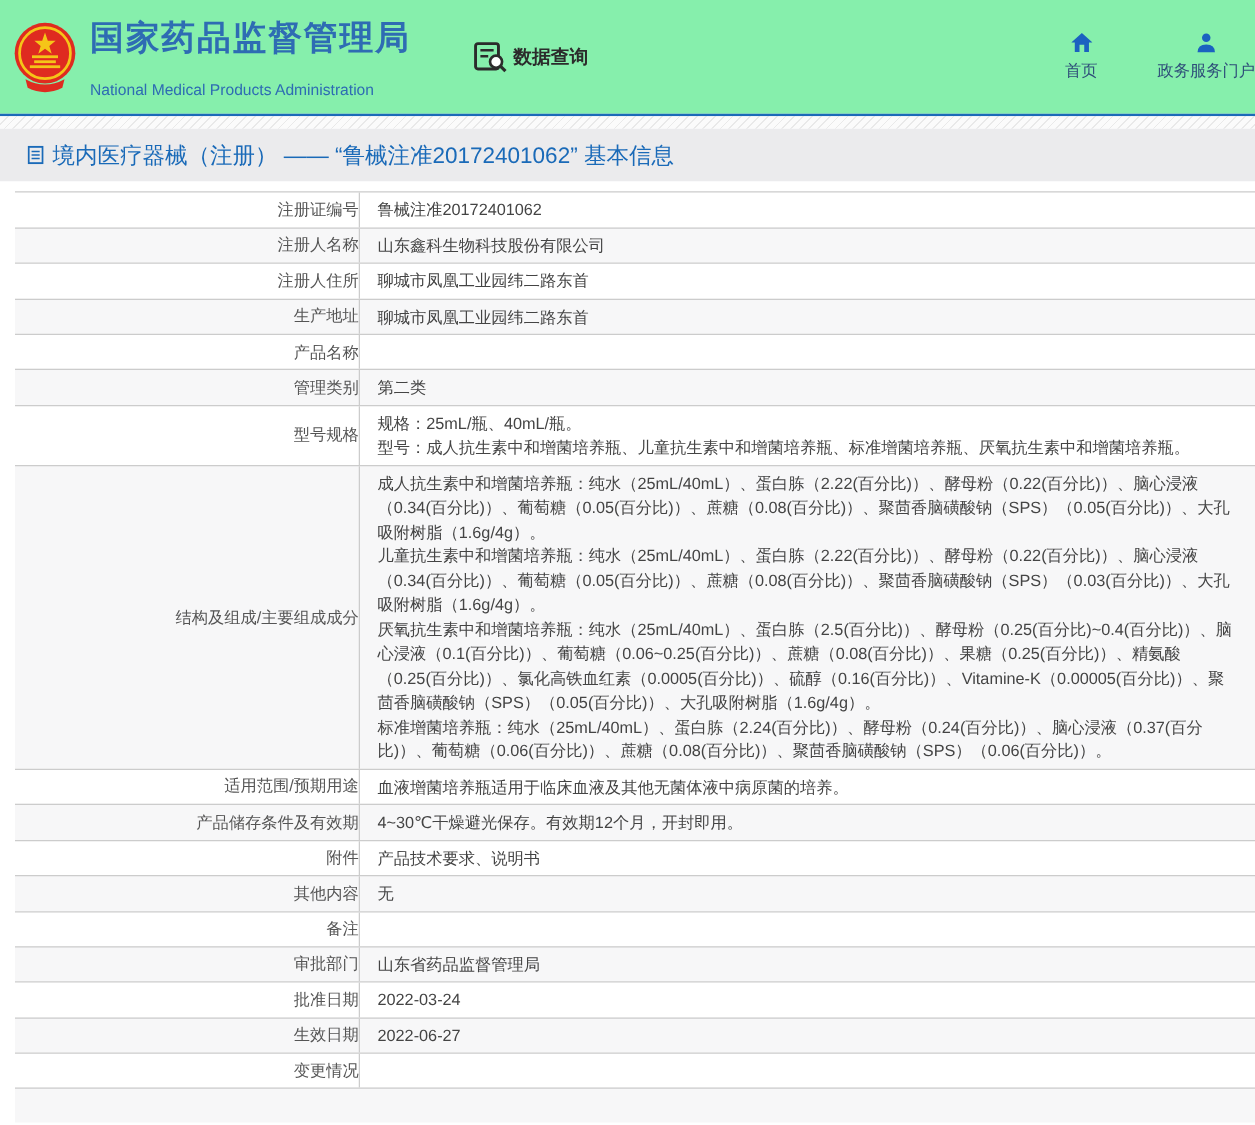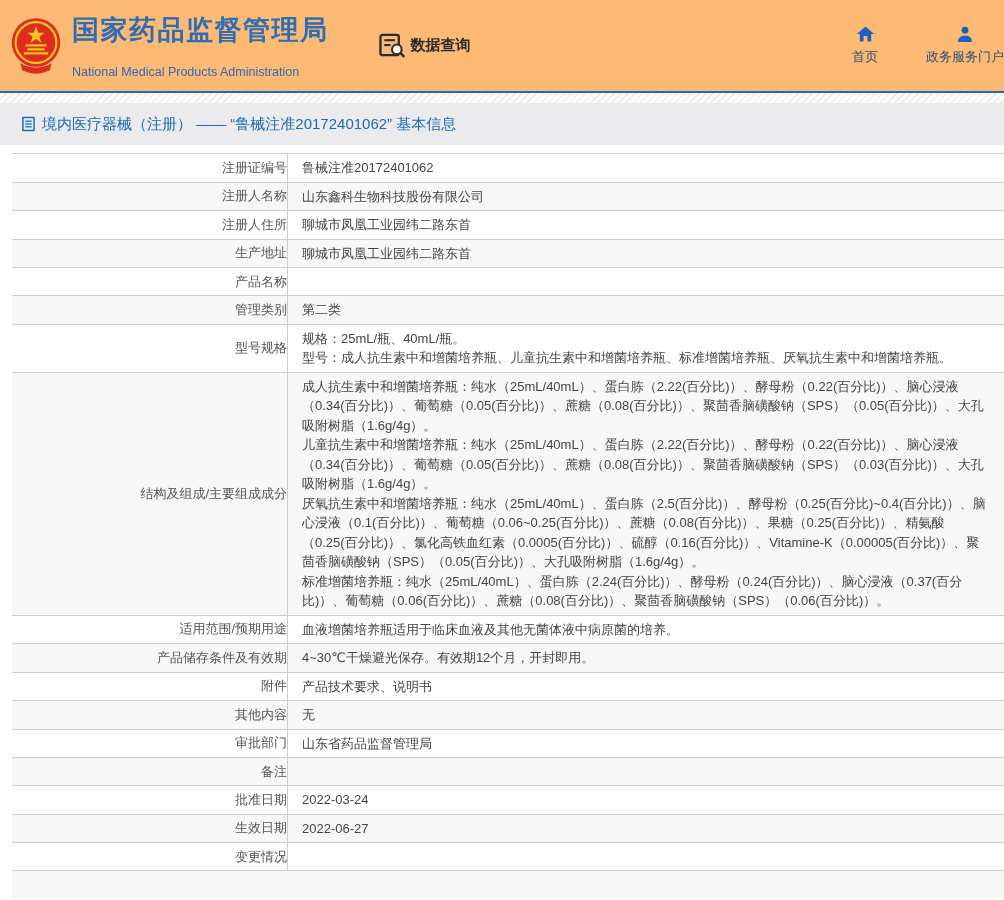--- a/index.html
+++ b/index.html
@@ -1,36 +1,36 @@
 <!DOCTYPE html>
 <html><head>
 <meta charset="utf-8">
 <style>
   * { margin:0; padding:0; box-sizing:border-box; }
   html,body { width:1004px; height:900px; overflow:hidden; background:#fff;
               font-family:"Liberation Sans","DejaVu Sans",sans-serif; }
 
   
-  .header { height:91px; display:flex; align-items:center; background:#fdba74; }
+  .header { height:91px; display:flex; align-items:center; background:#86efac; }
   .brand { display:flex; align-items:center; margin-left:10px; }
   .brand-text { margin-left:10px; }
   .org-cn { font-size:27px; font-weight:bold; color:#2e6cb3; letter-spacing:1.5px; }
   .org-en { font-size:12.5px; color:#2e6cb3; margin-top:17px; }
   .dq { display:flex; align-items:center; gap:5px; margin-left:50px;
         font-size:15px; font-weight:bold; color:#2b2b2b; }
   .nav { margin-left:auto; margin-right:0; display:flex; gap:48px; }
   .nav-item { display:flex; flex-direction:column; align-items:center; gap:6px;
               font-size:13px; color:#2e4e79; text-decoration:none; cursor:pointer; }
 
   
   .blue-line { height:2px; background:#1c6ab8; }
   .hatch { height:10px;
            background:repeating-linear-gradient(135deg,#fbfbfb 0 4px,#e9e9e9 4px 5px); }
   .titlebar { height:42px; background:#ebebed; display:flex; align-items:center;
-              gap:7px; padding-left:22px; color:#1a6ab8; font-size:15px; }
+              gap:7px; padding-left:22px; color:#1a6ab8; font-size:18px; }
 
   
   .table { margin-top:8px; margin-left:12px; background:#fff; }
   .row { display:flex; border-top:1px solid #ccc; min-height:28px; }
   .row:nth-child(even) { background:#f7f7f8; }
   .cell-label { flex:0 0 276px; display:flex; align-items:center; justify-content:flex-end;
                 gap:4px; border-right:1px solid #ccc;
                 color:#555; font-size:13px; text-align:right; }
   .cell-value { flex:1; display:flex; align-items:flex-end;
                 padding:4px 14px; font-size:13px; color:#444; line-height:19.5px; }
@@ -226,34 +226,34 @@
       <span class="lbl">其他内容</span>
     </div>
     <div class="cell-value">
       <span class="val">无</span>
     </div>
   </div>
 
   <div class="row">
     <div class="cell-label">
 
+      <span class="lbl">备注</span>
+    </div>
+    <div class="cell-value">
+      <span class="val"></span>
+    </div>
+  </div>
+
+  <div class="row">
+    <div class="cell-label">
+
       <span class="lbl">审批部门</span>
     </div>
     <div class="cell-value">
       <span class="val">山东省药品监督管理局</span>
-    </div>
-  </div>
-
-  <div class="row">
-    <div class="cell-label">
-
-      <span class="lbl">备注</span>
-    </div>
-    <div class="cell-value">
-      <span class="val"></span>
     </div>
   </div>
 
   <div class="row">
     <div class="cell-label">
 
       <span class="lbl">批准日期</span>
     </div>
     <div class="cell-value">
       <span class="val">2022-03-24</span>

